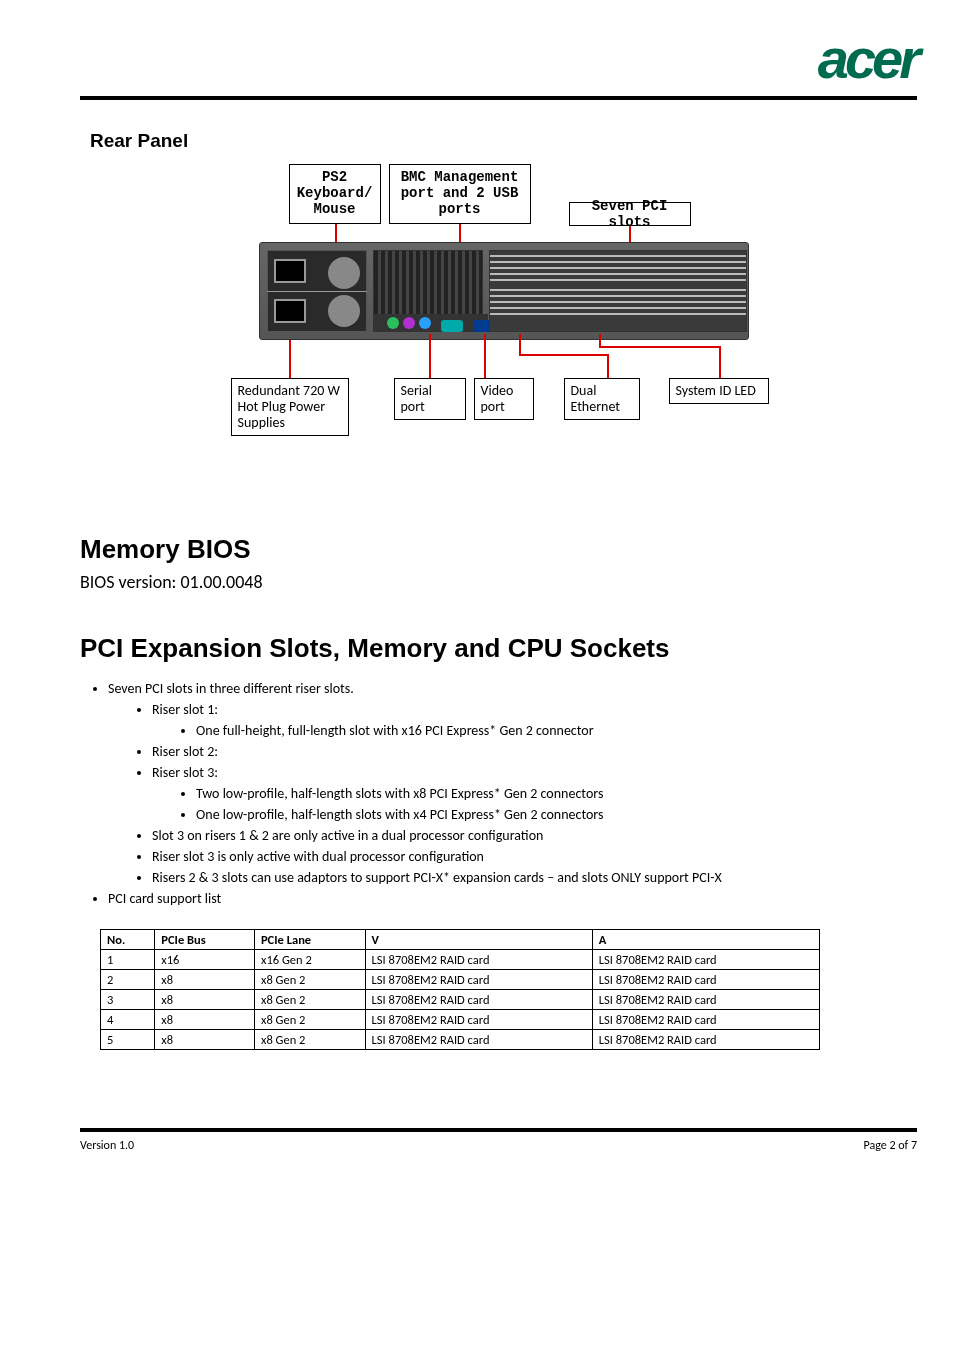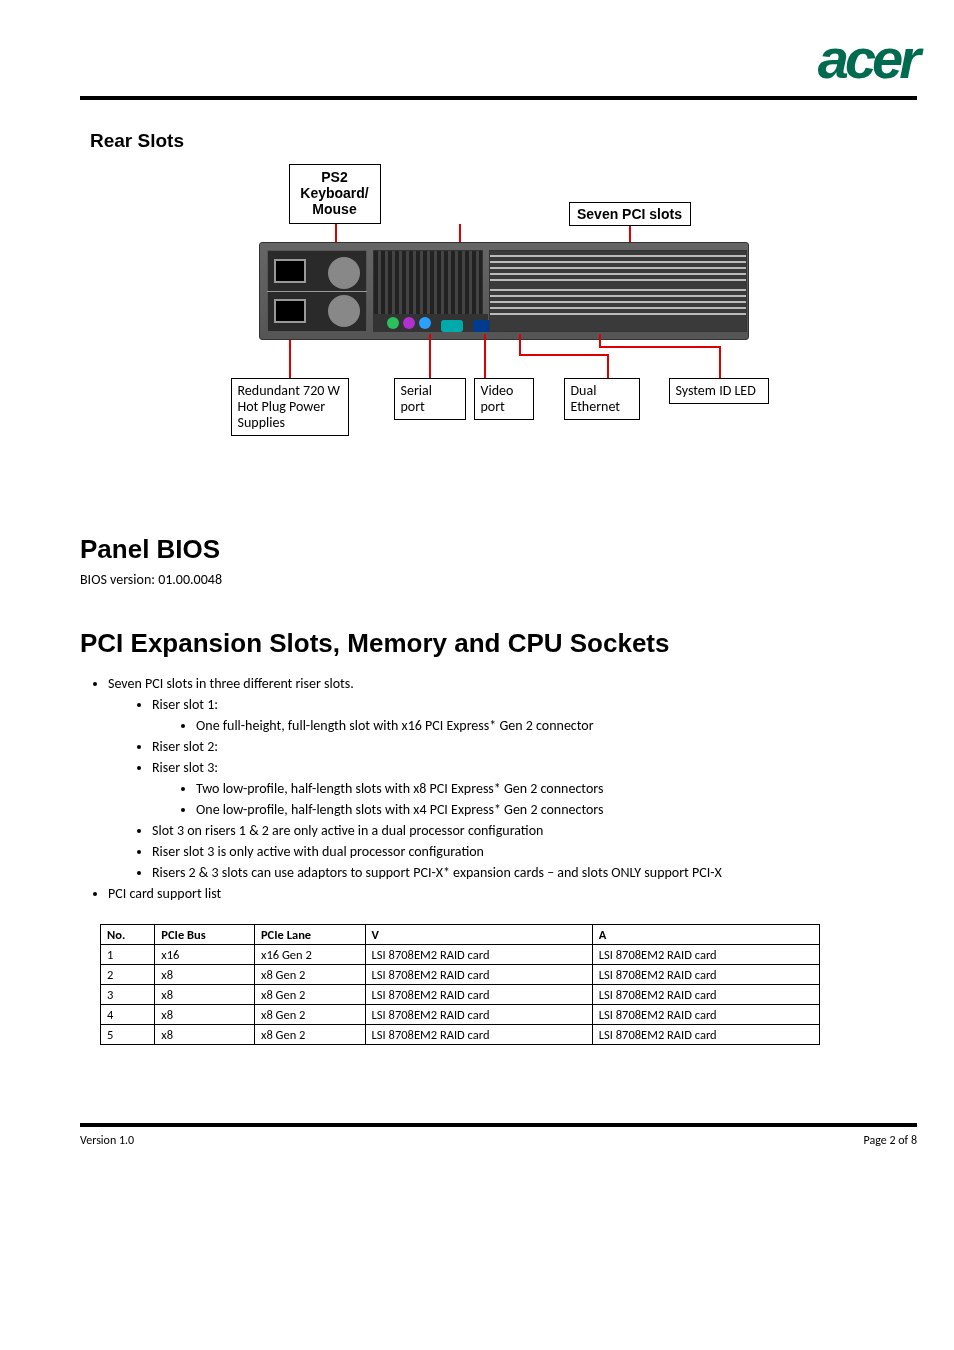--- a/index.html
+++ b/index.html
@@ -3,21 +3,21 @@
 <meta charset="utf-8">
 <style>
   * { box-sizing: border-box; margin: 0; padding: 0; }
   body { font-family: Calibri, Arial, sans-serif; background: #fff; width: 954px; margin: 0 auto; color: #000; }
   .page { padding: 34px 37px 30px 80px; }
   .header { position: relative; height: 66px; border-bottom: 4px solid #000; }
   .logo { position: absolute; right: 0; top: -8px; font-family: 'Arial Black', sans-serif; font-size: 56px; font-style: italic; font-weight: 900; color: #006b4f; letter-spacing: -4px; }
   .rear-panel-title { font-family: Arial, sans-serif; text-align: left; font-size: 19px; margin: 30px 0 0 10px; color: #000; font-weight: bold; }
   .diagram-wrap { margin: 12px auto 0 auto; width: 560px; }
   .diagram { position: relative; width: 560px; height: 330px; }
-  .callout { position: absolute; border: 1.5px solid #000; background: #fff; font-family: Liberation Sans, sans-serif; font-weight: bold; font-size: 14px; text-align: center; padding: 4px 6px; line-height: 1.15; }
+  .callout { position: absolute; border: 1.5px solid #000; background: #fff; font-family: Liberation Mono, monospace; font-weight: bold; font-size: 14px; text-align: center; padding: 4px 6px; line-height: 1.15; }
   .c1 { left: 70px; top: 0; width: 92px; height: 60px; }
   .c2 { left: 170px; top: 0; width: 142px; height: 60px; }
   .c3 { left: 350px; top: 38px; width: 122px; height: 24px; display:flex; align-items:center; justify-content:center; }
   .server { position: absolute; left: 40px; top: 78px; width: 490px; height: 98px; background: linear-gradient(#666,#555); border: 1px solid #333; border-radius: 3px; }
   .psu { position: absolute; left: 48px; top: 86px; width: 100px; height: 82px; background:#2a2a2a; border:1px solid #555; }
   .psu .fan { position:absolute; right:6px; top:6px; width:32px; height:32px; background:#888; border-radius:50%; }
   .psu .fan2 { top:44px; }
   .psu .plug { position:absolute; left:6px; top:8px; width:32px; height:24px; background:#000; border:2px solid #999; }
   .psu .plug2 { top:48px; }
   .divider { position:absolute; left:48px; top:127px; width:100px; height:1px; background:#999;}
@@ -35,43 +35,44 @@
   .pointer { position:absolute; background:#d00; }
   .pointer.v { width:2px; }
   .pointer.h { height:2px; }
   .cb { position: absolute; border: 1.5px solid #000; background: #fff; font-weight: normal; font-size: 14px; padding: 4px 6px; line-height: 1.15; }
   .cb1 { left: 12px; top: 214px; width: 118px; }
   .cb2 { left: 175px; top: 214px; width: 72px; }
   .cb3 { left: 255px; top: 214px; width: 60px; }
   .cb4 { left: 345px; top: 214px; width: 76px; }
   .cb5 { left: 450px; top: 214px; width: 100px; }
   .bios-heading { font-family: Arial, sans-serif; font-size: 26px; font-weight: bold; margin-top: 40px; }
-  .bios-ver { font-size: 14px; color:#000; margin-top: 6px; }
+  .bios-ver { font-size: 18px; color:#000; margin-top: 6px; }
   .pci-heading { font-family: Arial, sans-serif; font-size: 26px; font-weight: bold; margin-top: 40px; }
   ul.top { list-style: disc; margin: 14px 0 0 8px; padding-left: 20px; font-size: 14px; line-height: 1.5; }
   ul.sub { list-style: disc; margin-left: 24px; padding-left: 20px; }
   ul.sub2 { list-style: disc; margin-left: 24px; padding-left: 20px; }
   table.pct { border-collapse: collapse; width: 720px; margin: 20px 0 0 20px; font-size: 12.5px; }
   table.pct th, table.pct td { border: 1px solid #000; padding: 2px 6px; text-align: left; height: 18px; }
   table.pct th { font-weight: bold; }
   .footer { margin-top: 78px; border-top: 4px solid #000; padding-top: 6px; display:flex; justify-content: space-between; font-size: 12px; color:#000;}
 </style>
 </head>
 <body>
 
 <div class="page">
   <div class="header">
     <div class="logo">acer</div>
   </div>
 
-  <div class="rear-panel-title">Rear Slots</div>
+  <div class="rear-panel-title">Rear Panel</div>
 
   <div class="diagram-wrap">
     <div class="diagram">
       <div class="callout c1">PS2 Keyboard/ Mouse</div>
+      <div class="callout c2">BMC Management port and 2 USB ports</div>
       <div class="callout c3">Seven PCI slots</div>
 
       <div class="pointer v" style="left:116px; top:60px; height:26px;"></div>
       <div class="pointer v" style="left:240px; top:60px; height:26px;"></div>
       <div class="pointer v" style="left:410px; top:62px; height:22px;"></div>
 
       <div class="server"></div>
       <div class="psu">
         <div class="plug"></div>
           <div class="plug plug2"></div>
@@ -105,21 +106,21 @@
       <div class="pointer v" style="left:500px; top:182px; height:32px;"></div>
 
       <div class="cb cb1">Redundant 720 W Hot Plug Power Supplies</div>
       <div class="cb cb2">Serial port</div>
       <div class="cb cb3">Video port</div>
       <div class="cb cb4">Dual Ethernet</div>
       <div class="cb cb5">System ID LED</div>
     </div>
   </div>
 
-  <div class="bios-heading">Panel BIOS</div>
+  <div class="bios-heading">Memory BIOS</div>
   <div class="bios-ver">BIOS version: 01.00.0048</div>
 
   <div class="pci-heading">PCI Expansion Slots, Memory and CPU Sockets</div>
 
   <ul class="top">
     <li><span>Seven PCI slots in three different riser slots.</span>
       <ul class="sub">
         <li><span>Riser slot 1:</span>
           <ul class="sub2">
             <li><span>One  full-height, full-length slot with x16 PCI Express* Gen 2 connector</span></li>
@@ -185,15 +186,15 @@
           <td>x8</td>
           <td>x8 Gen 2</td>
           <td>LSI  8708EM2 RAID card</td>
           <td>LSI  8708EM2 RAID card</td>
         </tr>
       </tbody>
   </table>
 
   <div class="footer">
     <span>Version 1.0</span>
-    <span>Page 2 of 8</span>
+    <span>Page 2 of 7</span>
   </div>
 </div>
 
 </body></html>

